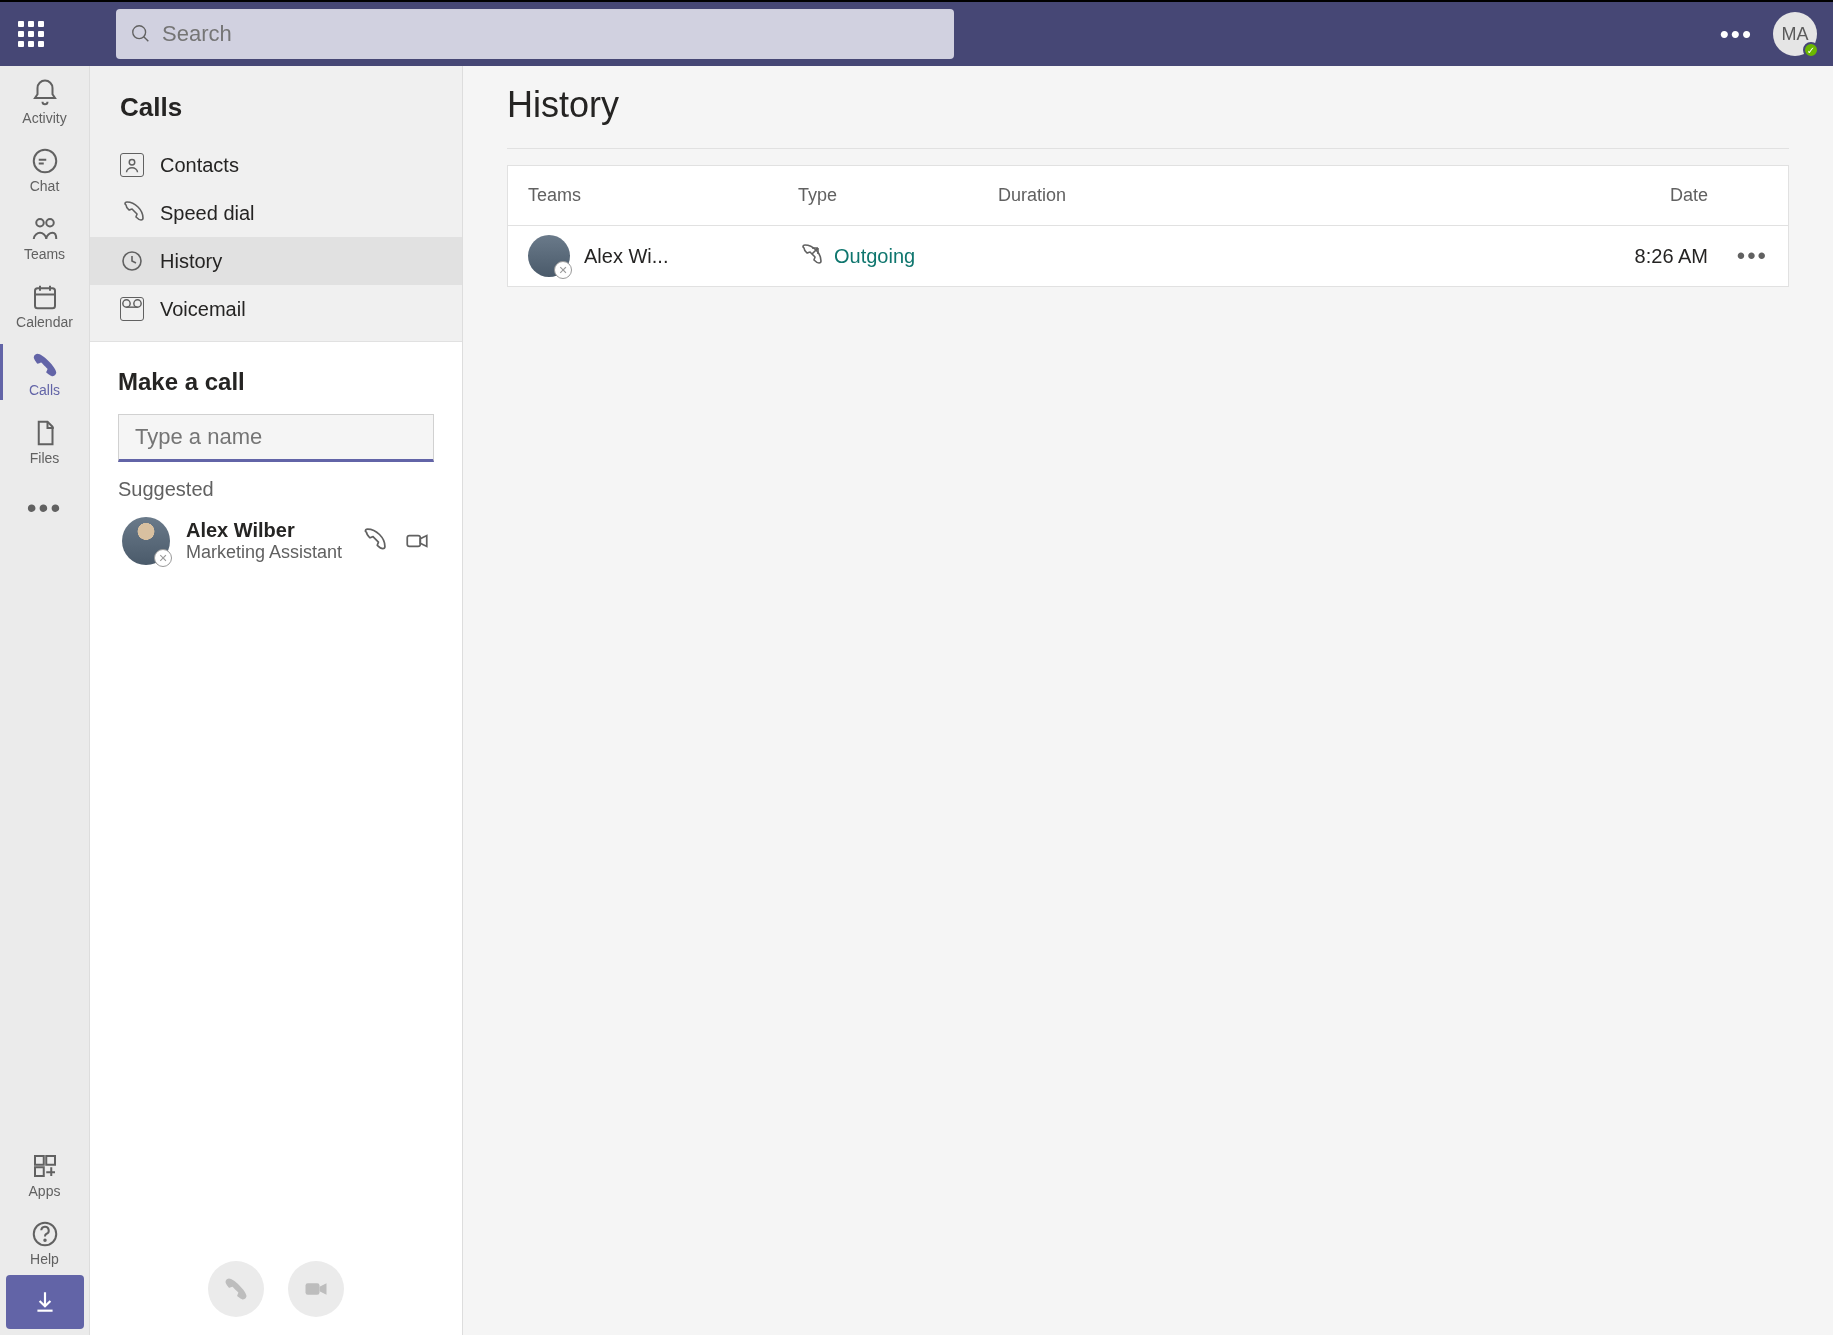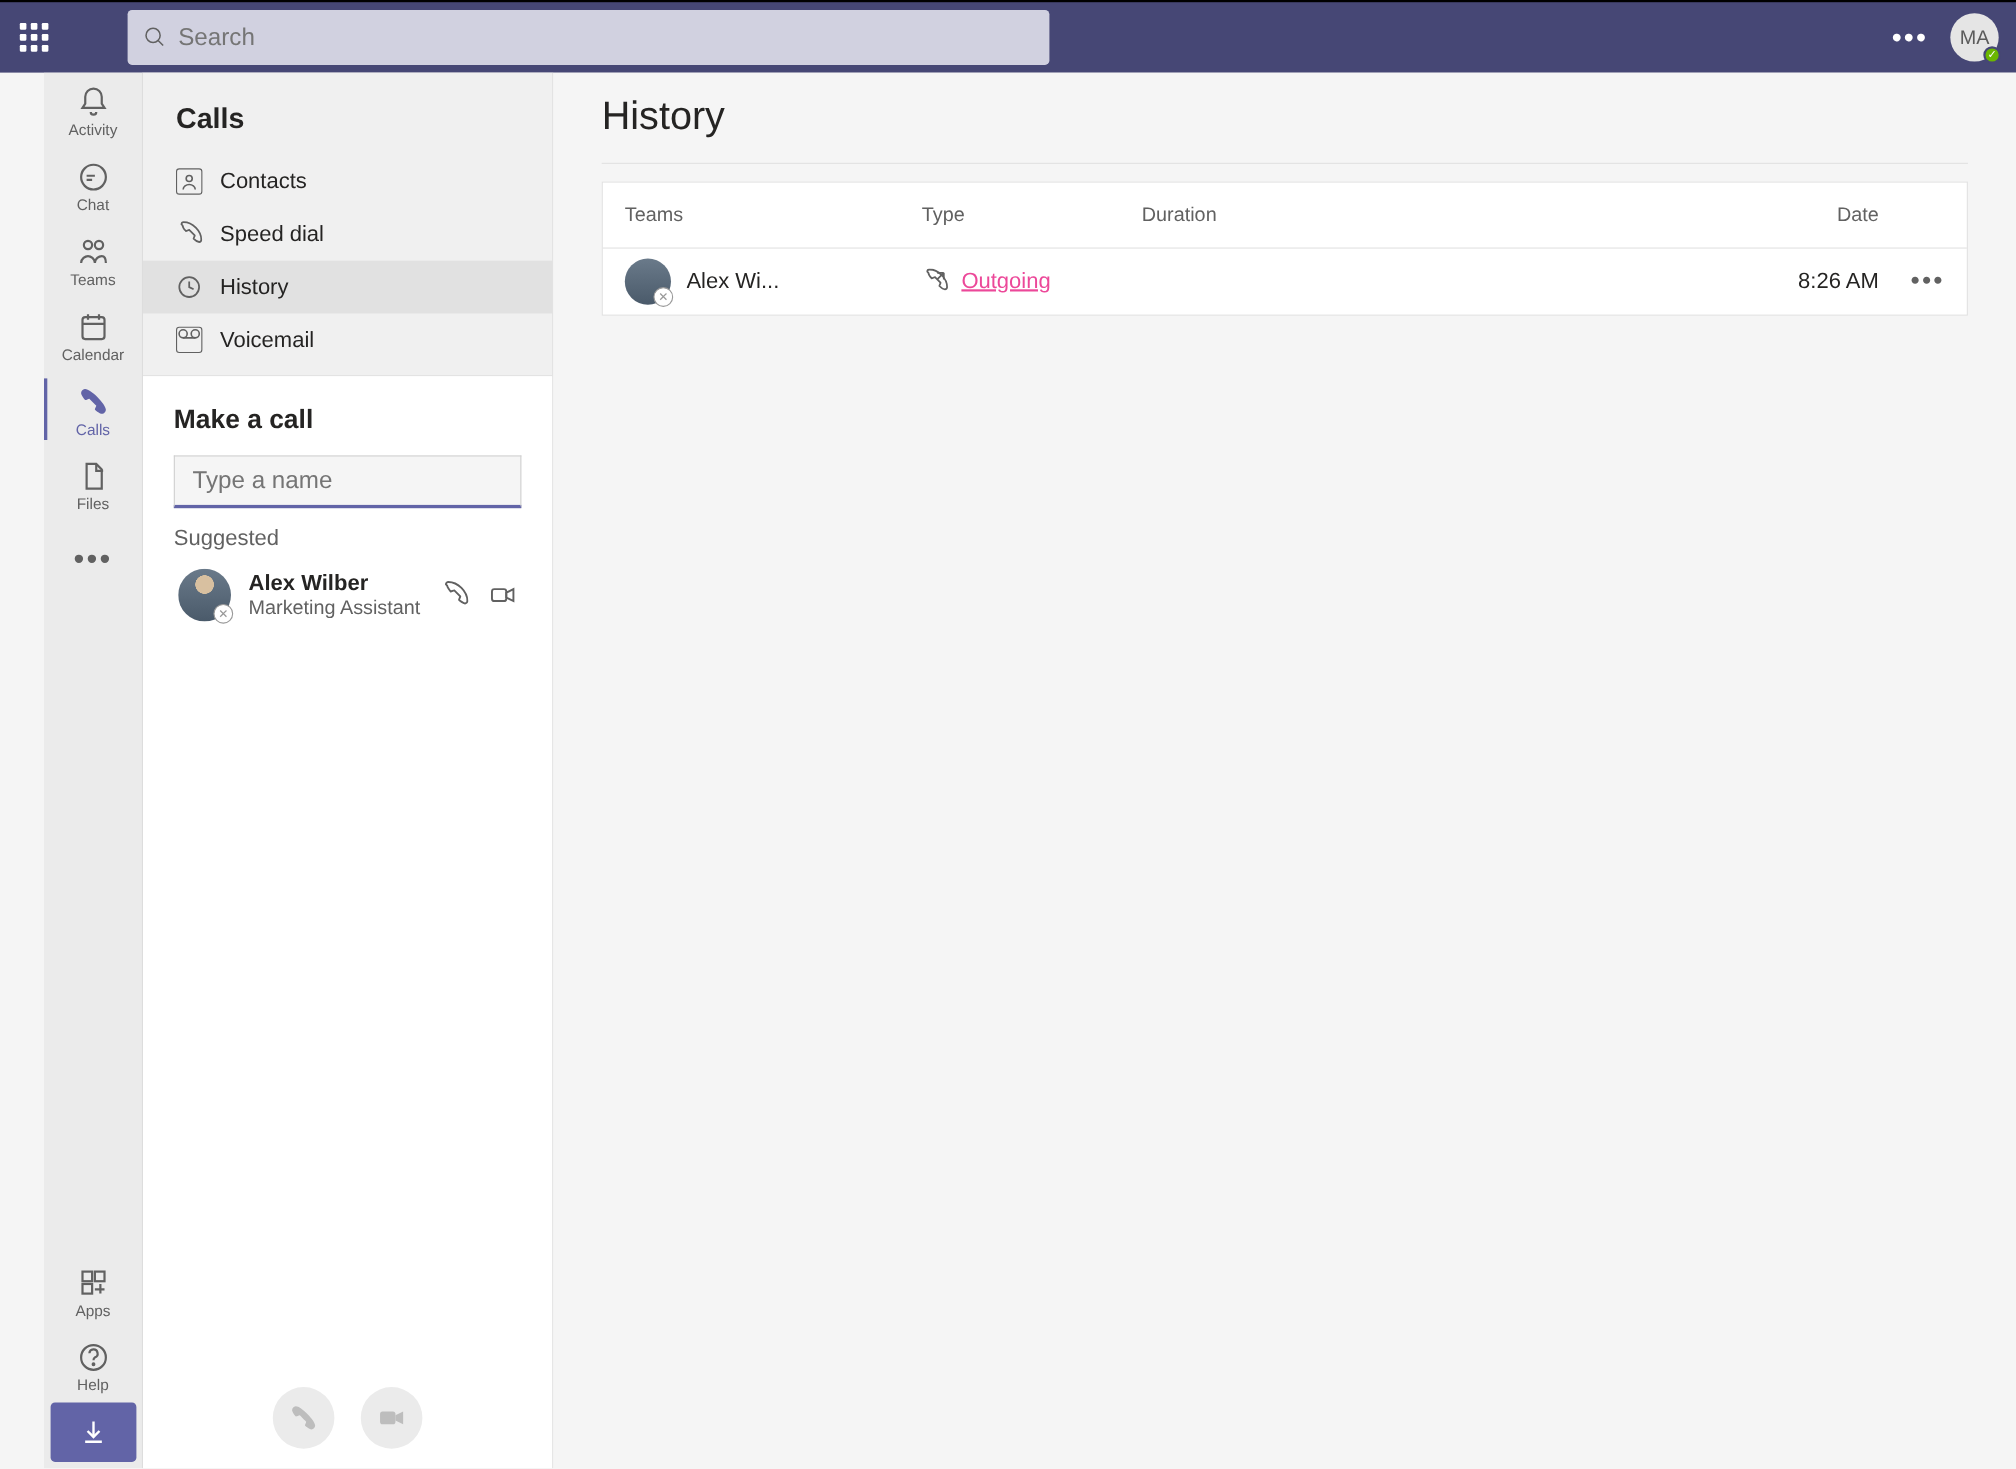--- a/index.html
+++ b/index.html
@@ -67,21 +67,21 @@
     width: 16px; height: 16px; border-radius: 50%;
     background: #6bb700; border: 2px solid #464775;
     display: flex; align-items: center; justify-content: center;
   }
   .presence-badge::after {
     content: "✓"; color: #fff; font-size: 10px;
   }
 
   
   .main {
-    flex: 1; display: flex; overflow: hidden; padding-left: 40px;
+    flex: 1; display: flex; overflow: hidden;
   }
 
   
   .rail {
     width: 90px; background: #ebebeb;
     display: flex; flex-direction: column; align-items: center;
     border-right: 1px solid #ddd;
   }
   .rail-item {
     width: 100%;
@@ -209,21 +209,21 @@
   .history-row {
     font-size: 20px; color: #252423;
   }
   .row-name { display: flex; align-items: center; gap: 14px; }
   .row-name span { overflow: hidden; text-overflow: ellipsis; white-space: nowrap; }
   .avatar-xs {
     width: 42px; height: 42px; border-radius: 50%;
     background: linear-gradient(#6a7a8a,#4a5a6a);
     position: relative; flex-shrink: 0;
   }
-  .row-type { display: flex; align-items: center; gap: 12px; color: #ec4899; text-decoration: underline; }
+  .row-type { display: flex; align-items: center; gap: 12px; color: #0f766e; }
   .row-type svg { width: 24px; height: 24px; stroke: #616161; fill: none; stroke-width: 1.6; }
   .row-date { text-align: right; }
   .row-more { text-align: right; color: #616161; font-size: 24px; letter-spacing: 2px; cursor: pointer; }
 </style>
 </head>
 <body>
 
 <div class="topbar">
   <div class="waffle">
     <span></span>

